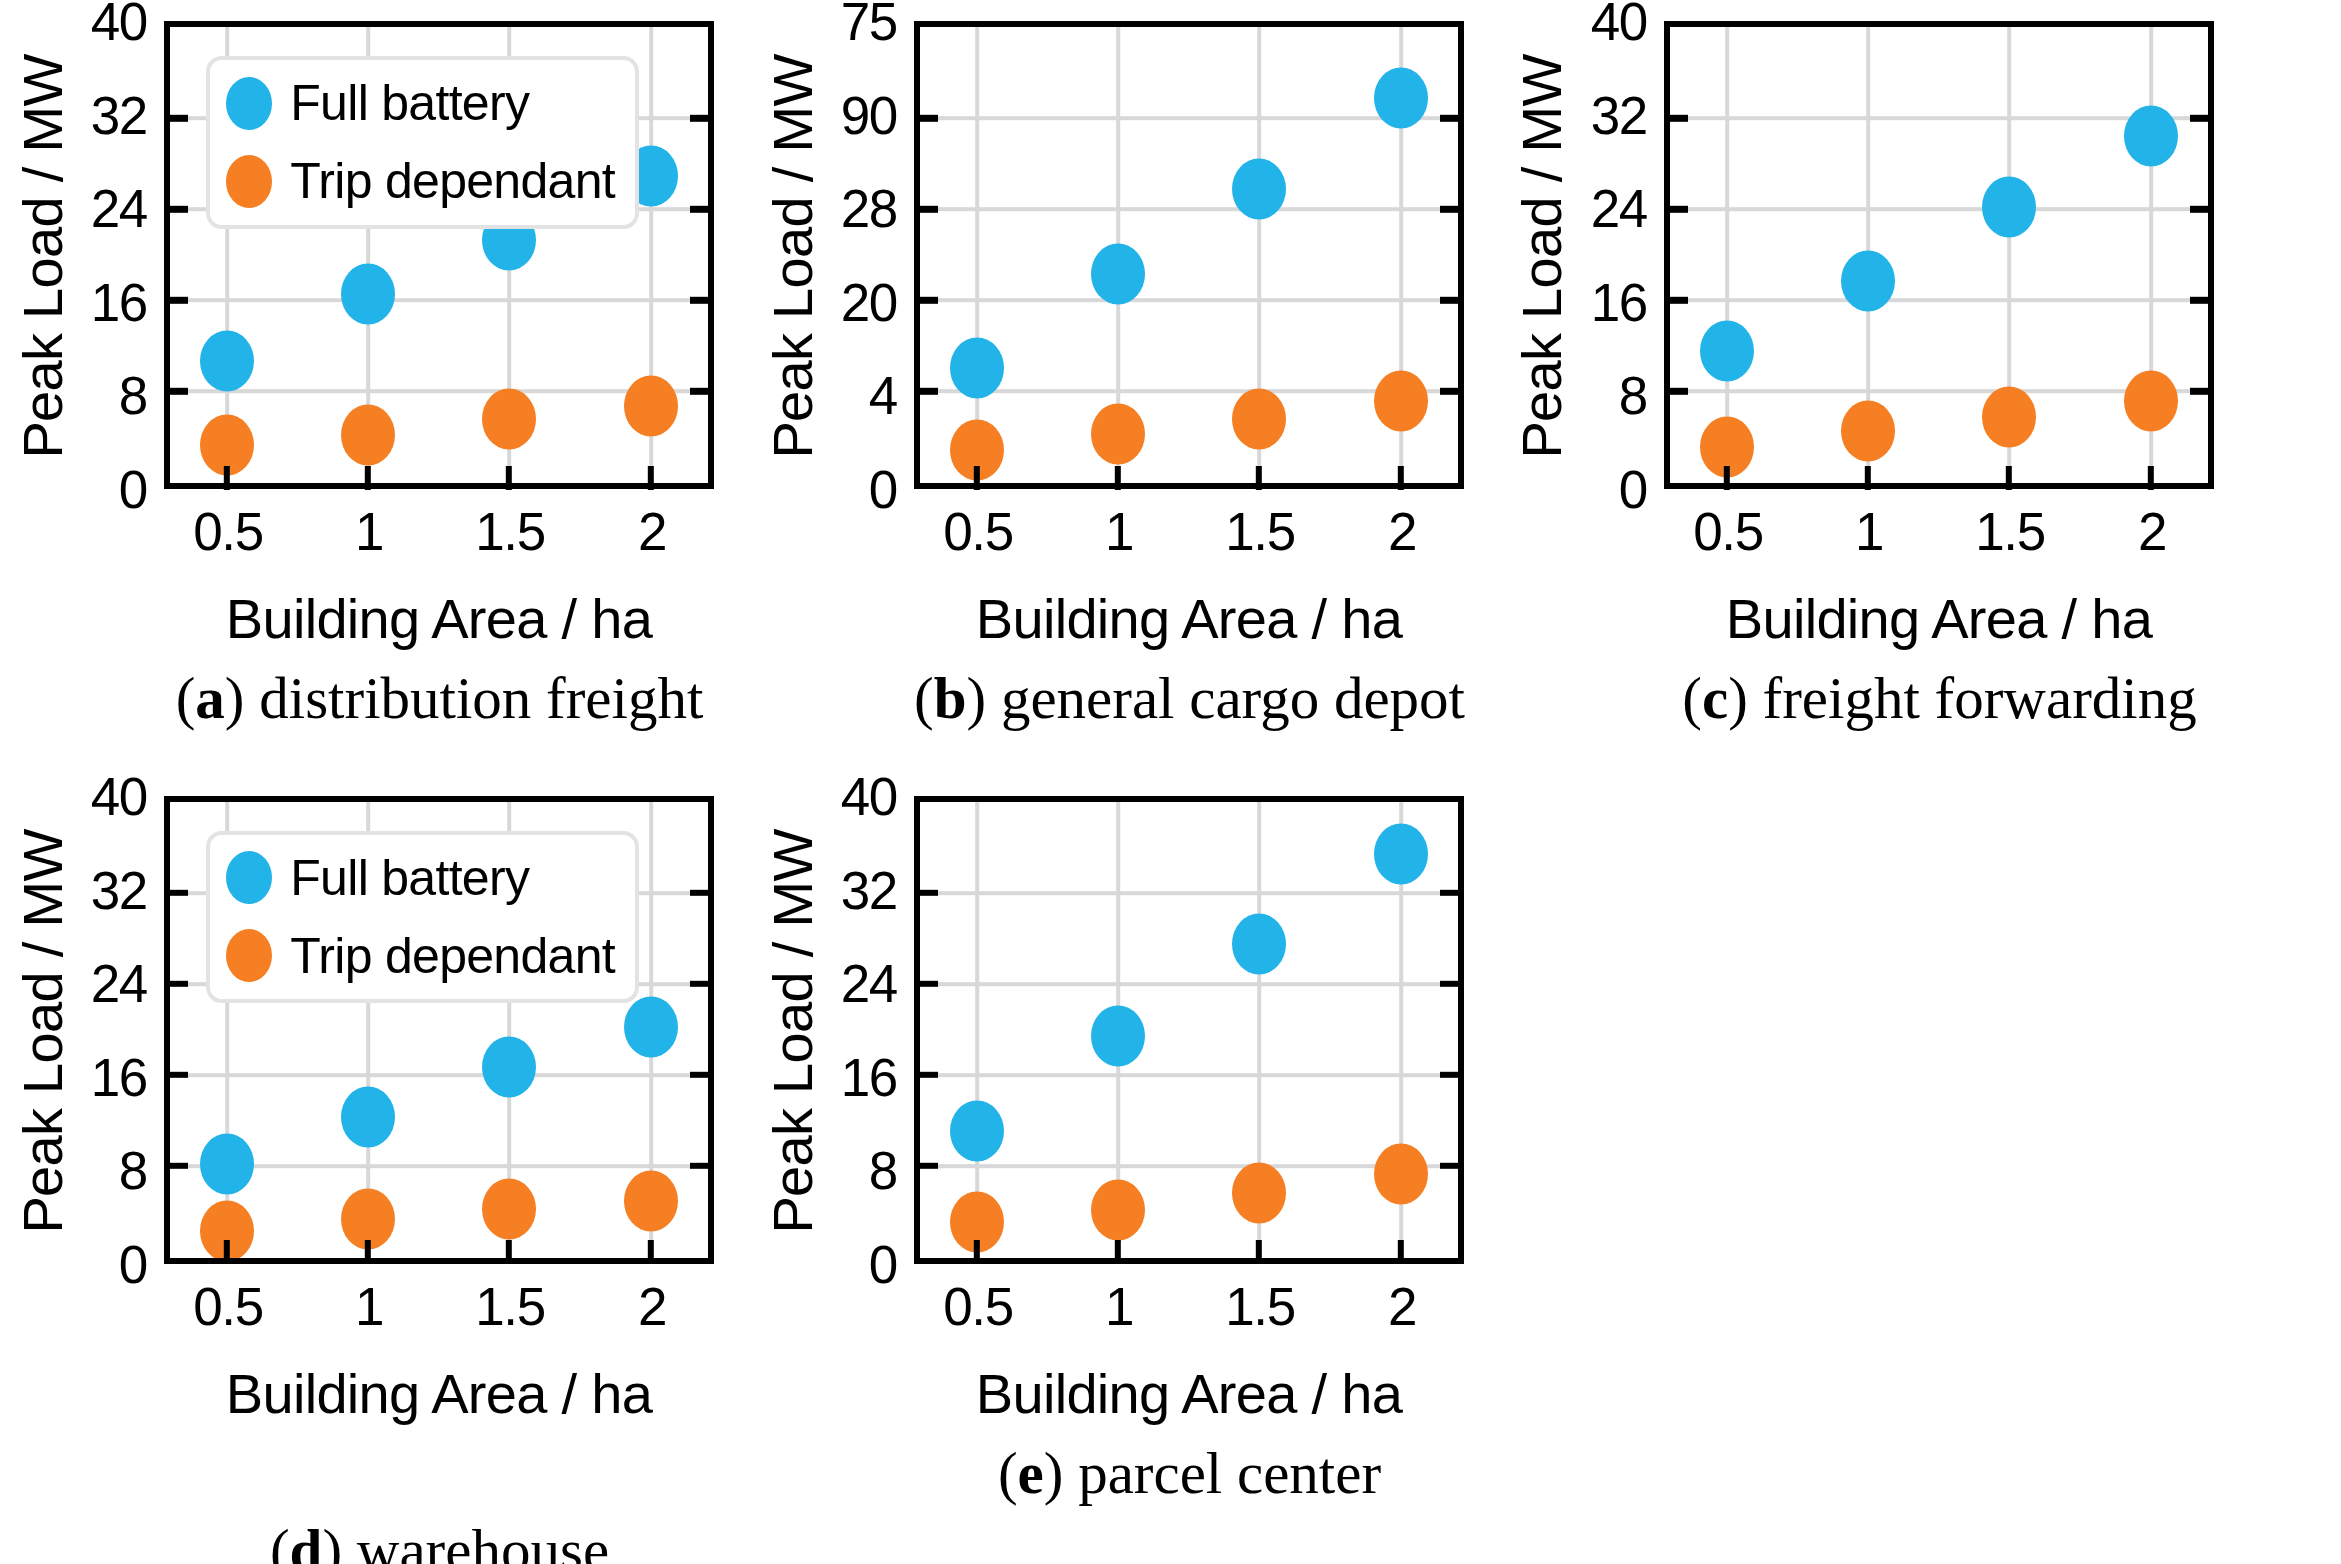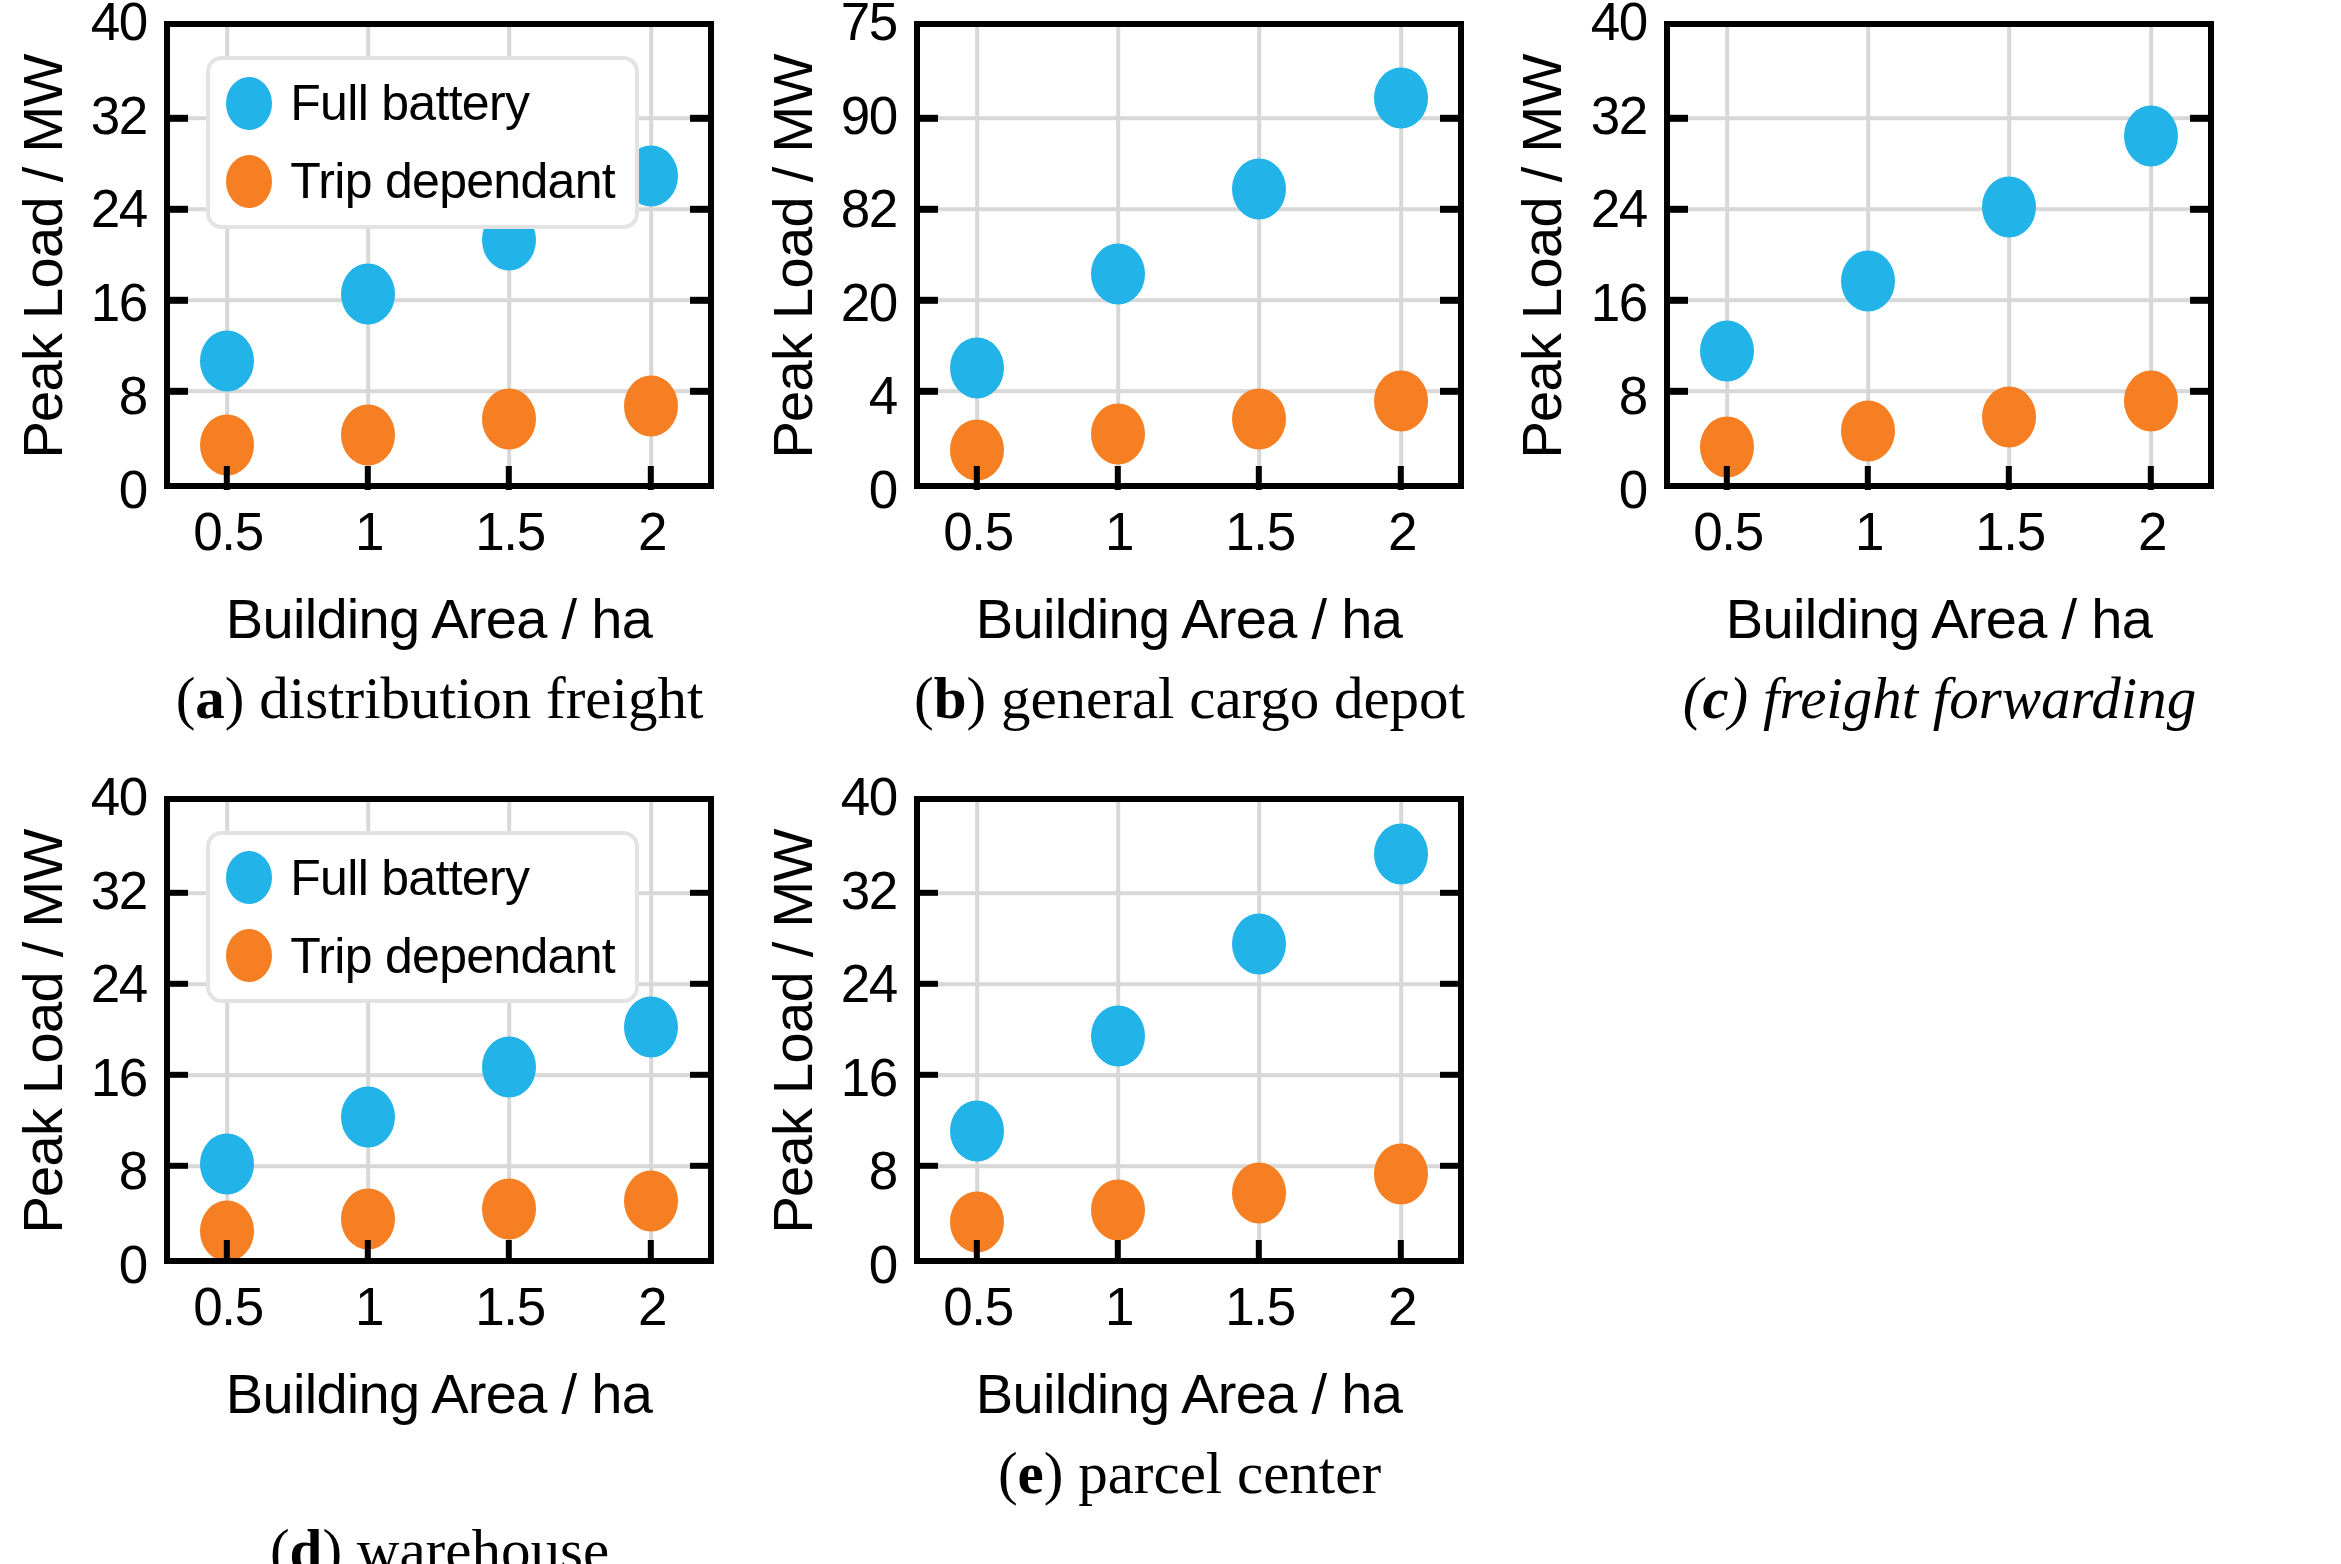--- a/index.html
+++ b/index.html
@@ -265,21 +265,21 @@
       </div>
       <div class="xtitle" style="left: 121px; top: 586px; width: 636px;">Building Area / ha</div>
       <div class="caption" style="left: 50px; top: 664px; width: 779px;"><span>(<b>a</b>)</span><span> distribution freight</span></div>
     </div>
     <div class="panel" style="left: 0px; top: 0px;">
       <div class="ytitle" style="left: 759px; top: 21.4px;">Peak Load / MW</div>
       <div class="yticks" style="left: 818px; top: 21.4px; height: 468px;">
         <div class="ytick" style="top: 468px;">0</div>
         <div class="ytick" style="top: 374px;">4</div>
         <div class="ytick" style="top: 281px;">20</div>
-        <div class="ytick" style="top: 187px;">82</div>
+        <div class="ytick" style="top: 187px;">28</div>
         <div class="ytick" style="top: 94px;">90</div>
         <div class="ytick" style="top: 0px;">75</div>
       </div>
       <div class="plot" style="left: 914px; top: 21.4px; width: 550px; height: 468px;">
         <div class="plot-inner">
           <div class="gridline-h" style="top: 364px;"></div>
           <div class="gridline-h" style="top: 273px;"></div>
           <div class="gridline-h" style="top: 182px;"></div>
           <div class="gridline-h" style="top: 91px;"></div>
           <div class="gridline-v" style="left: 57px;"></div>
@@ -359,21 +359,21 @@
         <div class="xtickmark" style="left: 339px;"></div>
         <div class="xtickmark" style="left: 481px;"></div>
       </div>
       <div class="xticks" style="left: 1671px; top: 501px; width: 537px;">
         <div class="xtick" style="left: 57px;">0.5</div>
         <div class="xtick" style="left: 198px;">1</div>
         <div class="xtick" style="left: 339px;">1.5</div>
         <div class="xtick" style="left: 481px;">2</div>
       </div>
       <div class="xtitle" style="left: 1621px; top: 586px; width: 636px;">Building Area / ha</div>
-      <div class="caption" style="left: 1550px; top: 664px; width: 779px; font-style: italic;"><span>(<b>c</b>)</span><span> freight forwarding</span></div>
+      <div class="caption" style="left: 1550px; top: 664px; width: 779px;"><span>(<b>c</b>)</span><span> freight forwarding</span></div>
     </div>
     <div class="panel" style="left: 0px; top: 0px;">
       <div class="ytitle" style="left: 8.6px; top: 796px;">Peak Load / MW</div>
       <div class="yticks" style="left: 68px; top: 796px; height: 468px;">
         <div class="ytick" style="top: 468px;">0</div>
         <div class="ytick" style="top: 374px;">8</div>
         <div class="ytick" style="top: 281px;">16</div>
         <div class="ytick" style="top: 187px;">24</div>
         <div class="ytick" style="top: 94px;">32</div>
         <div class="ytick" style="top: 0px;">40</div>

